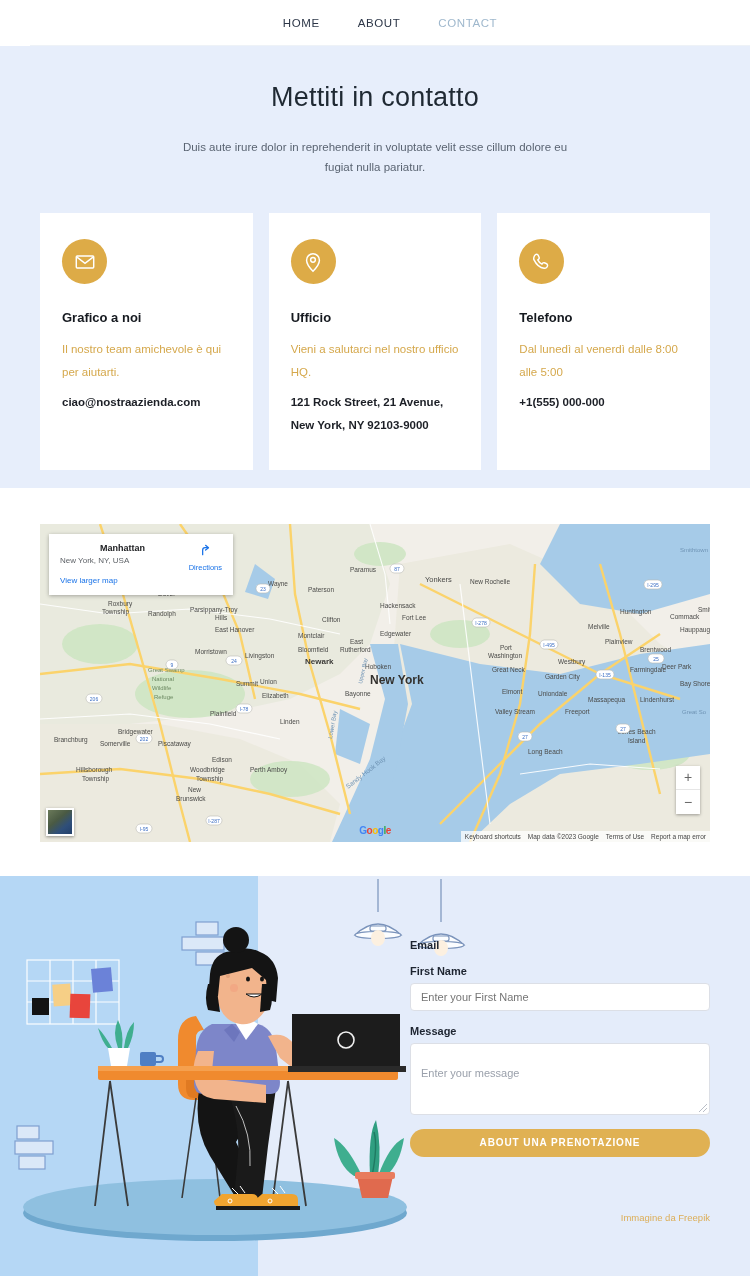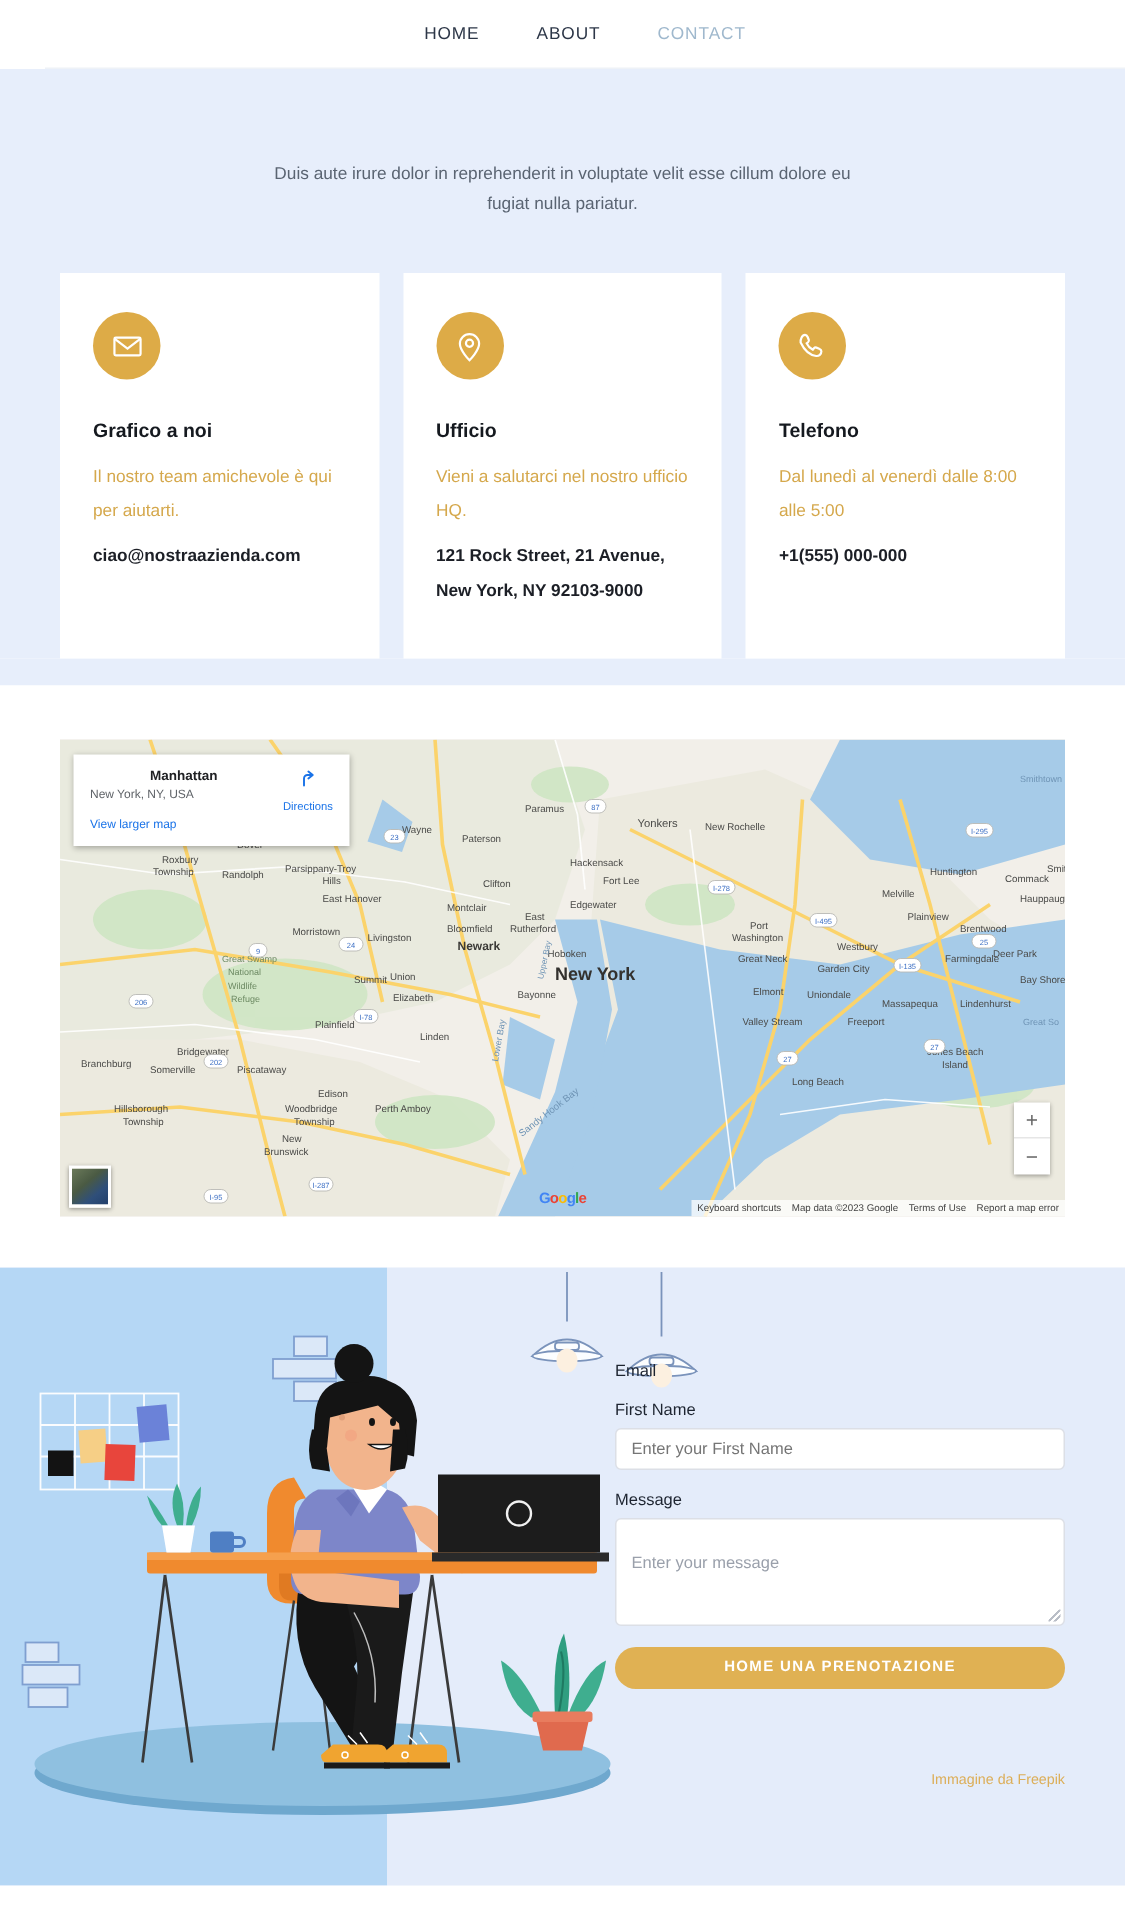--- a/index.html
+++ b/index.html
@@ -112,21 +112,21 @@
   }
   .form-section .left-bg {
     position: absolute; left: 0; top: 0; width: 258px; height: 100%;
     background: #b5d7f5;
   }
   .illus { position: absolute; left: 0; top: 0; }
   .form-wrap {
     position: absolute; left: 410px; top: 63px; width: 300px;
   }
   .field-label {
-    font-size: 11px; font-weight: 400; color: #1d2430; margin-bottom: 6px;
+    font-size: 11px; font-weight: 700; color: #1d2430; margin-bottom: 6px;
   }
   .inp {
     width: 100%; height: 28px; border: 1px solid #dcdfe6;
     border-radius: 4px; background: #fff; padding: 0 10px;
     font-size: 11px; color: #9aa0ab;
     font-family: "Liberation Sans", sans-serif;
     display: flex; align-items: center;
   }
   .row2 { display: flex; margin-top: 14px; }
   .row2 > div { flex: 1; }
@@ -157,20 +157,21 @@
 </head>
 <body>
 
 <div class="nav">
   <a href="#">HOME</a>
   <a href="#">ABOUT</a>
   <a href="#" class="active">CONTACT</a>
 </div>
 
 <div class="hero">
+  <h1>Mettiti in contatto</h1>
   <p>Duis aute irure dolor in reprehenderit in voluptate velit esse cillum dolore eu fugiat nulla pariatur.</p>
 </div>
 
 <div class="cards">
 
   <div class="card">
     <div class="icon-circle">
       <svg viewBox="0 0 24 24" fill="none" stroke="#fff" stroke-width="1.6">
         <rect x="2.5" y="5.5" width="19" height="13" rx="1"></rect>
         <path d="M2.5 6.2 12 13.5 21.5 6.2"></path>
@@ -527,19 +528,19 @@
       </div>
     </div>
 
     <div style="margin-top:14px">
       <div class="field-label">Message</div>
       <div class="ta">
         <span>Enter your message</span>
       </div>
     </div>
 
-    <button class="submit">HOME UNA PRENOTAZIONE</button>
+    <button class="submit">ABOUT UNA PRENOTAZIONE</button>
   </div>
 
   <div class="credit">
     <span>Immagine da </span><span>Freepik</span>
   </div>
 </div>
 
 </body></html>

